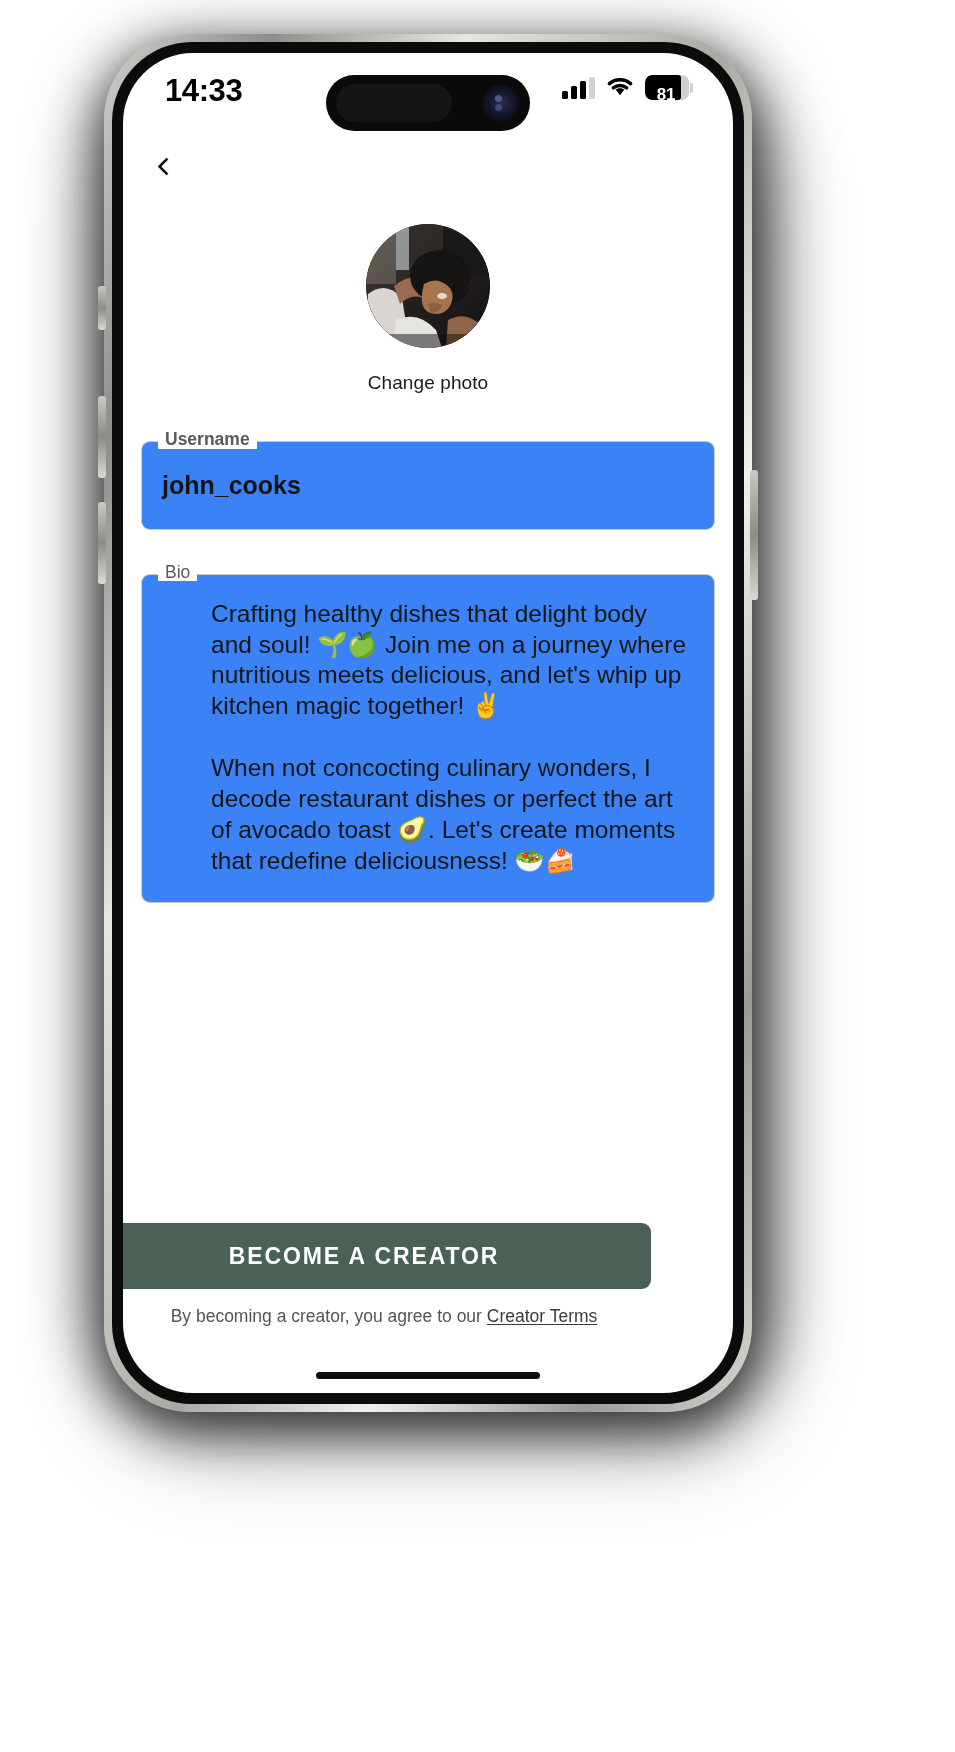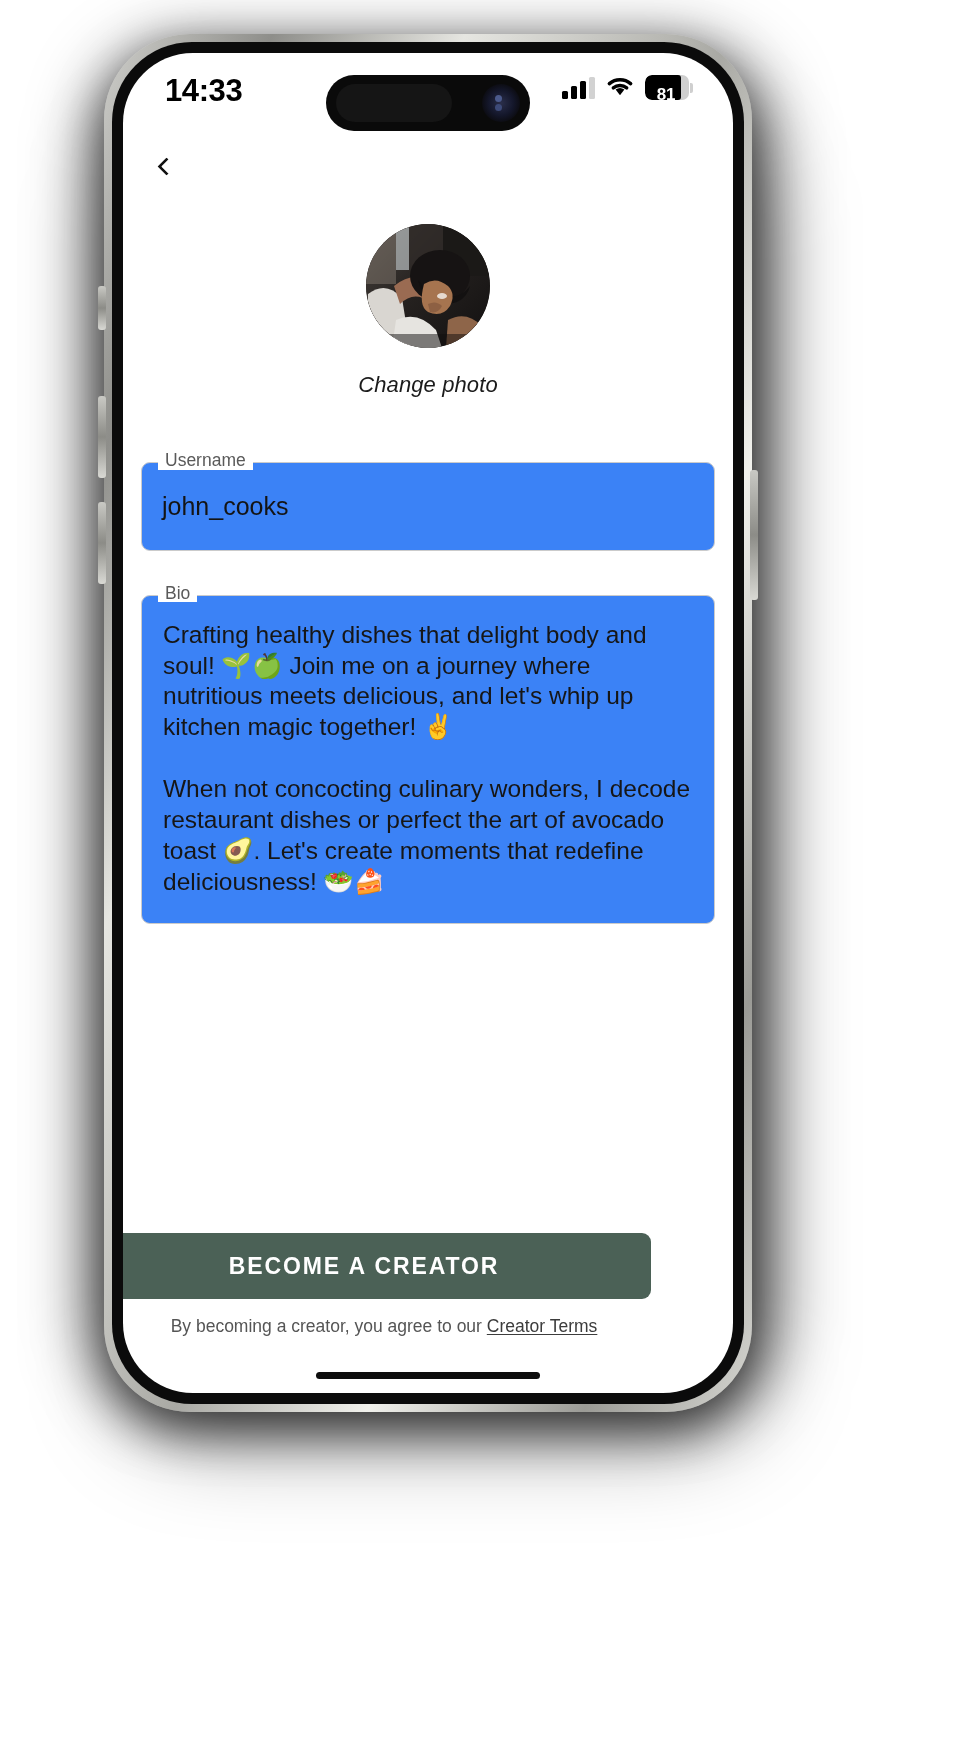--- a/index.html
+++ b/index.html
@@ -155,49 +155,49 @@
   
   .content { position: absolute; left: 0; top: 144px; width: 610px; height: 1196px; }
 
   .avatar-block { display: flex; flex-direction: column; align-items: center; padding-top: 27px; }
   .avatar {
     width: 124px; height: 124px; border-radius: 50%; overflow: hidden;
     background: #2b2724; position: relative;
   }
   .avatar svg { display: block; }
   .change-photo {
-    margin-top: 24px; font-size: 22px; color: #1b1b1b; letter-spacing: 0.1px; font-style: italic;
+    margin-top: 24px; font-size: 19px; color: #1b1b1b; letter-spacing: 0.1px;
   }
 
   
   .field { position: relative; margin: 0 18px; }
   .field-box {
     border: 1.4px solid #cbcbcb; border-radius: 9px;
     background: #3b82f6; padding: 22px 20px 20px 20px;
   }
   .field-legend {
     position: absolute; left: 17px; top: -10px;
     background: #fff; padding: 0 7px;
     font-size: 17.5px; color: #5a5a5a; line-height: 1;
   }
   .field-value {
     font-size: 25px; color: #141414; line-height: 1.35;
   }
-  #username-field { margin-top: 64px; }
+  #username-field { margin-top: 47px; font-weight: bold; }
   #username-field .field-box { padding: 27px 20px 26px 20px; }
 
   #bio-field { margin-top: 44px; }
   #bio-field .field-box { padding: 24px 20px 26px 21px; min-height: 226px; }
   .bio-text {
-    font-size: 24.5px; color: #161616; line-height: 1.26; white-space: pre-wrap;
+    font-size: 24.5px; color: #161616; line-height: 1.26; white-space: pre-wrap; margin-left: 48px;
   }
 
   
   .cta-wrap {
-    position: absolute; left: 0; bottom: 56px; width: 482px;
+    position: absolute; left: 0; bottom: 66px; width: 482px;
     display: flex; flex-direction: column; align-items: center;
   }
   .cta-button {
     width: 574px; height: 66px; border-radius: 9px;
     background: #4b6156; color: #fff;
     display: flex; align-items: center; justify-content: center;
     font-size: 23px; font-weight: bold; letter-spacing: 1.9px;
     border: none; cursor: pointer;
   }
   .terms {

